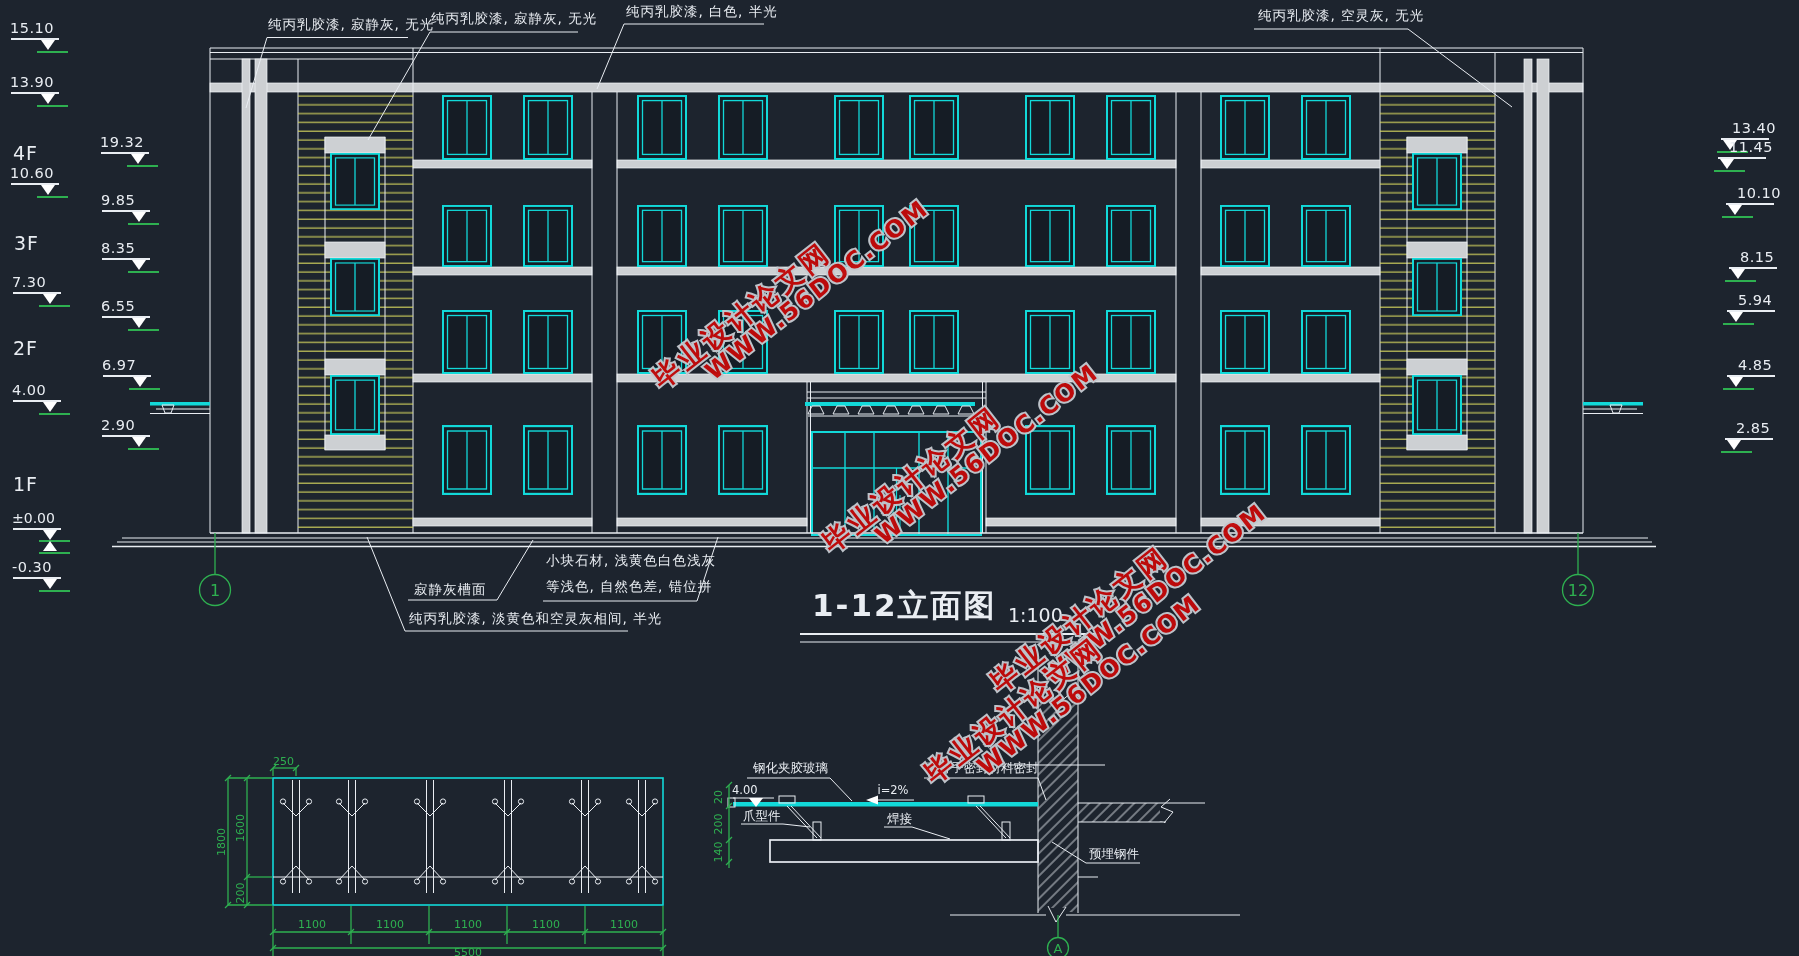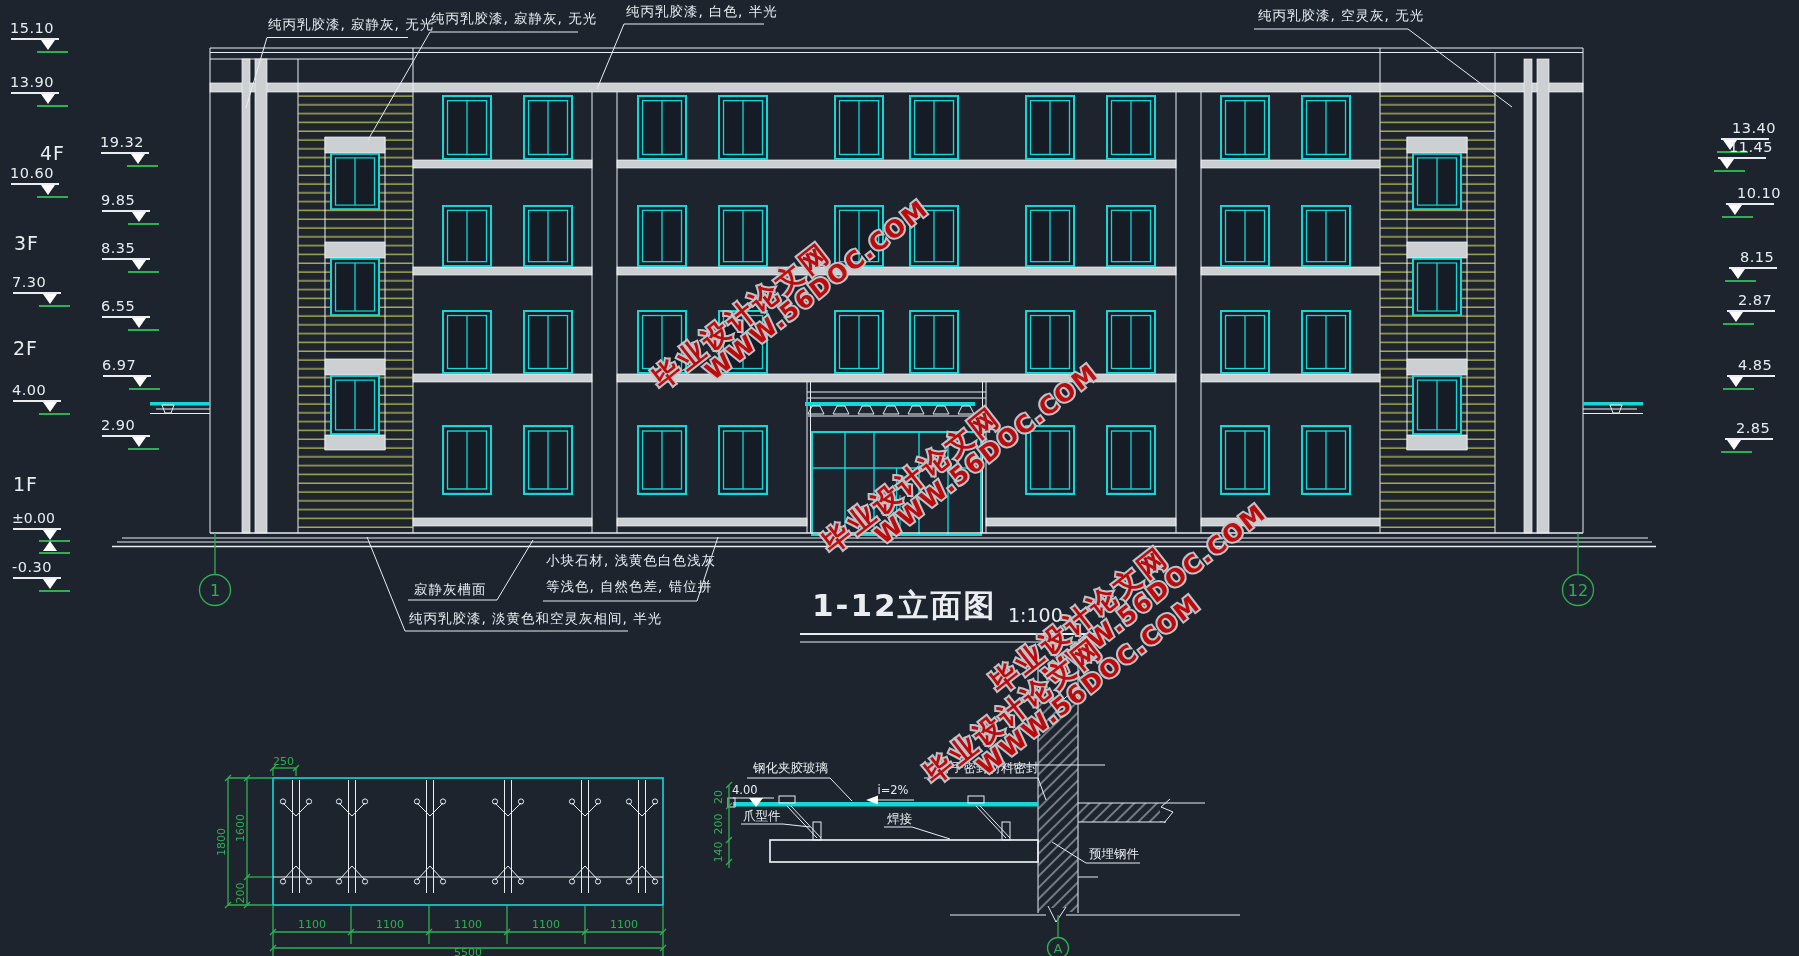--- a/index.html
+++ b/index.html
@@ -497,21 +497,21 @@
     <span class="tr"></span>
     <span class="gl"></span>
   </div>
       <div class="mk mkr" style="left: 1729px; top: 267px;">
     <span class="v">8.15</span>
     <span class="ln"></span>
     <span class="tr"></span>
     <span class="gl"></span>
   </div>
       <div class="mk mkr" style="left: 1727px; top: 310px;">
-    <span class="v">2.87</span>
+    <span class="v">5.94</span>
     <span class="ln"></span>
     <span class="tr"></span>
     <span class="gl"></span>
   </div>
       <div class="mk mkr" style="left: 1727px; top: 375px;">
     <span class="v">4.85</span>
     <span class="ln"></span>
     <span class="tr"></span>
     <span class="gl"></span>
   </div>
@@ -522,21 +522,21 @@
     <span class="gl"></span>
   </div>
       <div class="mk mkr" style="left: 1804px; top: 503px;">
     <span class="v">0.90</span>
     <span class="ln"></span>
     <span class="tr"></span>
     <span class="gl"></span>
   </div>
     </div>
 <div>
-      <div class="fl" style="left: 13px; top: 142px; margin-left: 27px;">
+      <div class="fl" style="left: 13px; top: 142px;">
     <span>4F</span>
   </div>
       <div class="fl" style="left: 14px; top: 232px;">
     <span>3F</span>
   </div>
       <div class="fl" style="left: 13px; top: 337px;">
     <span>2F</span>
   </div>
       <div class="fl" style="left: 13px; top: 447px; margin-top: 26px;">
     <span>1F</span>

